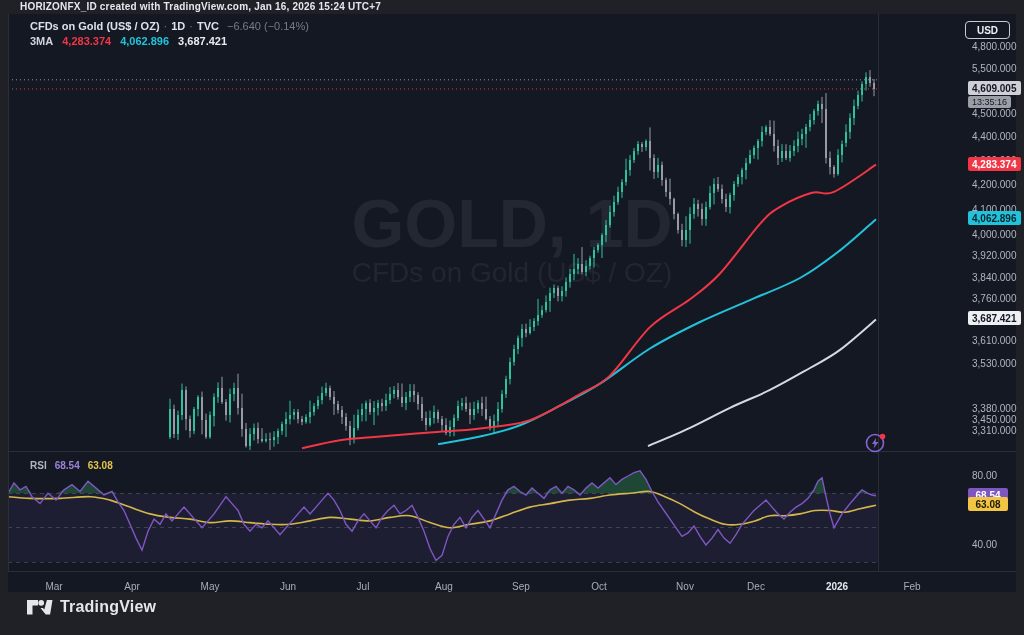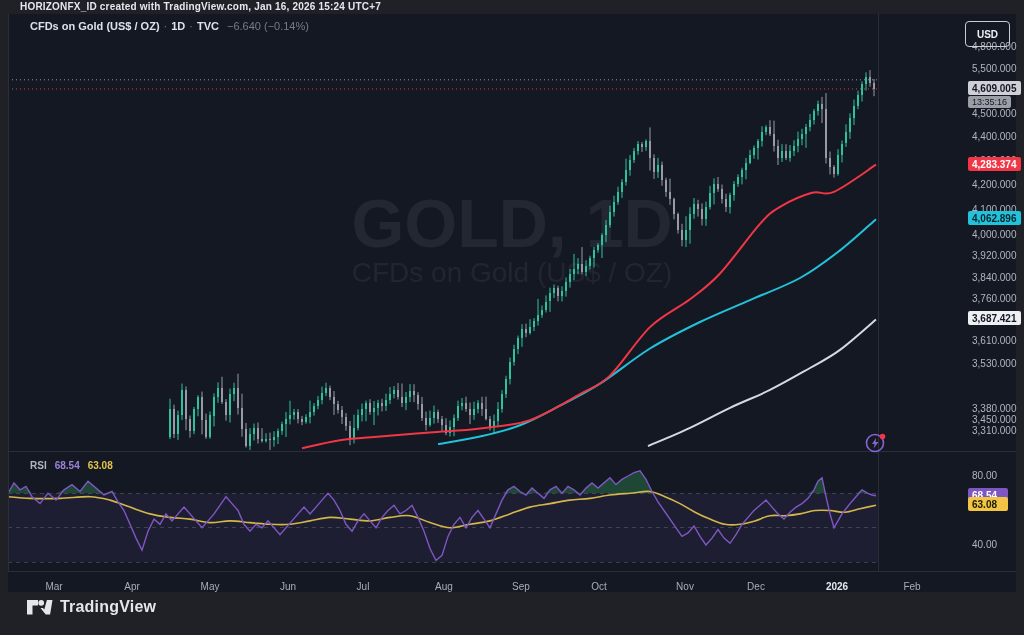--- a/index.html
+++ b/index.html
@@ -12,28 +12,28 @@
   .watermark .wm1 { font-size:68px; font-weight:700; line-height:66px; }
   .watermark .wm2 { font-size:28px; font-weight:400; line-height:34px; color:rgba(170,175,188,0.09); }
   .legend { position:absolute; left:22px; top:6px; z-index:4; }
   .legend-row1 { font-size:11px; color:#dde1e9; font-weight:600; }
   .legend-row1 .sep { color:#787b86; font-weight:400; margin:0 4px; }
   .legend-row1 .chg { color:#787b86; font-weight:400; margin-left:8px; }
   .legend-row2 { margin-top:3px; font-size:11px; color:#d1d4dc; font-weight:600; }
   .legend-row2 span.mav { margin-left:9px; font-weight:700; }
   .rsi-legend { position:absolute; left:22px; top:446px; z-index:4; font-size:10px; color:#b2b5be; font-weight:700; }
   .rsi-legend span.rv { margin-left:8px; }
-  .usd-btn { position:absolute; left:957px; top:7px; width:45px; height:26px; z-index:5; background:transparent;
+  .usd-btn { position:absolute; left:957px; top:7px; width:45px; height:18px; z-index:5; background:transparent;
     border:1px solid #c9ccd4; border-radius:4px; color:#eceff4; font-size:10px; font-weight:700;
     font-family:"Liberation Sans",sans-serif; text-align:center; line-height:17px; cursor:pointer; }
   .tick { position:absolute; left:964px; font-size:10px; color:#b2b5be; z-index:3; white-space:nowrap; }
   .month { position:absolute; top:567px; transform:translateX(-50%); font-size:10px; color:#a8acb6; z-index:3; }
   .month.bold { color:#e4e7ee; font-weight:700; }
   .axlabel { position:absolute; z-index:5; font-size:10px; font-weight:700; white-space:nowrap; }
-  .axlabel .val { position:absolute; left:960px; top:0; padding:2px 4px 1px; border-radius:2px; min-width:40px; }
+  .axlabel .val { position:absolute; left:960px; top:0; padding:2px 4px 1px; border-radius:2px; min-width:40px;text-align:center; }
   .goldlbl .cd { position:absolute; left:960px; top:15px; padding:1px 4px; font-size:9px; font-weight:400; border-radius:2px; min-width:40px; }
   .flash-btn { position:absolute; left:856px; top:417px; width:24px; height:24px; z-index:5; cursor:pointer; }
   .footer { position:absolute; left:26px; top:597px; display:flex; align-items:center; gap:7px; }
   .footer .tvname { font-size:16px; font-weight:700; color:#e3e6ed; letter-spacing:.2px; }
 </style>
 </head>
 <body>
 
 <div class="attribution">HORIZONFX_ID created with TradingView.com, Jan 16, 2026 15:24 UTC+7</div>
 
@@ -415,20 +415,23 @@
       <line x1="0.5" y1="0" x2="0.5" y2="557" stroke="#2a2e39" shape-rendering="crispEdges"></line>
       <line x1="870.5" y1="0" x2="870.5" y2="557" stroke="#2a2e39" shape-rendering="crispEdges"></line>
       <line x1="0" y1="437.5" x2="1008" y2="437.5" stroke="#2a2e39" shape-rendering="crispEdges"></line>
       <line x1="0" y1="557.5" x2="1008" y2="557.5" stroke="#2a2e39" shape-rendering="crispEdges"></line>
     </svg>
 
   <div class="legend">
     <div class="legend-row1">
       <span>CFDs on Gold (US$ / OZ)</span><span class="sep">·</span><span>1D</span><span class="sep">·</span><span>TVC</span><span class="chg">−6.640 (−0.14%)</span>
     </div>
+    <div class="legend-row2">
+      <span>3MA</span><span id="ma-values"><span class="mav" style="color: rgb(242, 54, 69);">4,283.374</span><span class="mav" style="color: rgb(34, 195, 218);">4,062.896</span><span class="mav" style="color: rgb(232, 234, 239);">3,687.421</span></span>
+    </div>
   </div>
 
   <div class="rsi-legend">
     <span>RSI</span><span id="rsi-values"><span class="rv" style="color: rgb(155, 131, 216);">68.54</span><span class="rv" style="color: rgb(229, 193, 77);">63.08</span></span>
   </div>
 
   <button class="usd-btn">USD</button>
 
   <div id="overlay">
       <div class="tick" style="top: 27px;">4,800.000</div>

